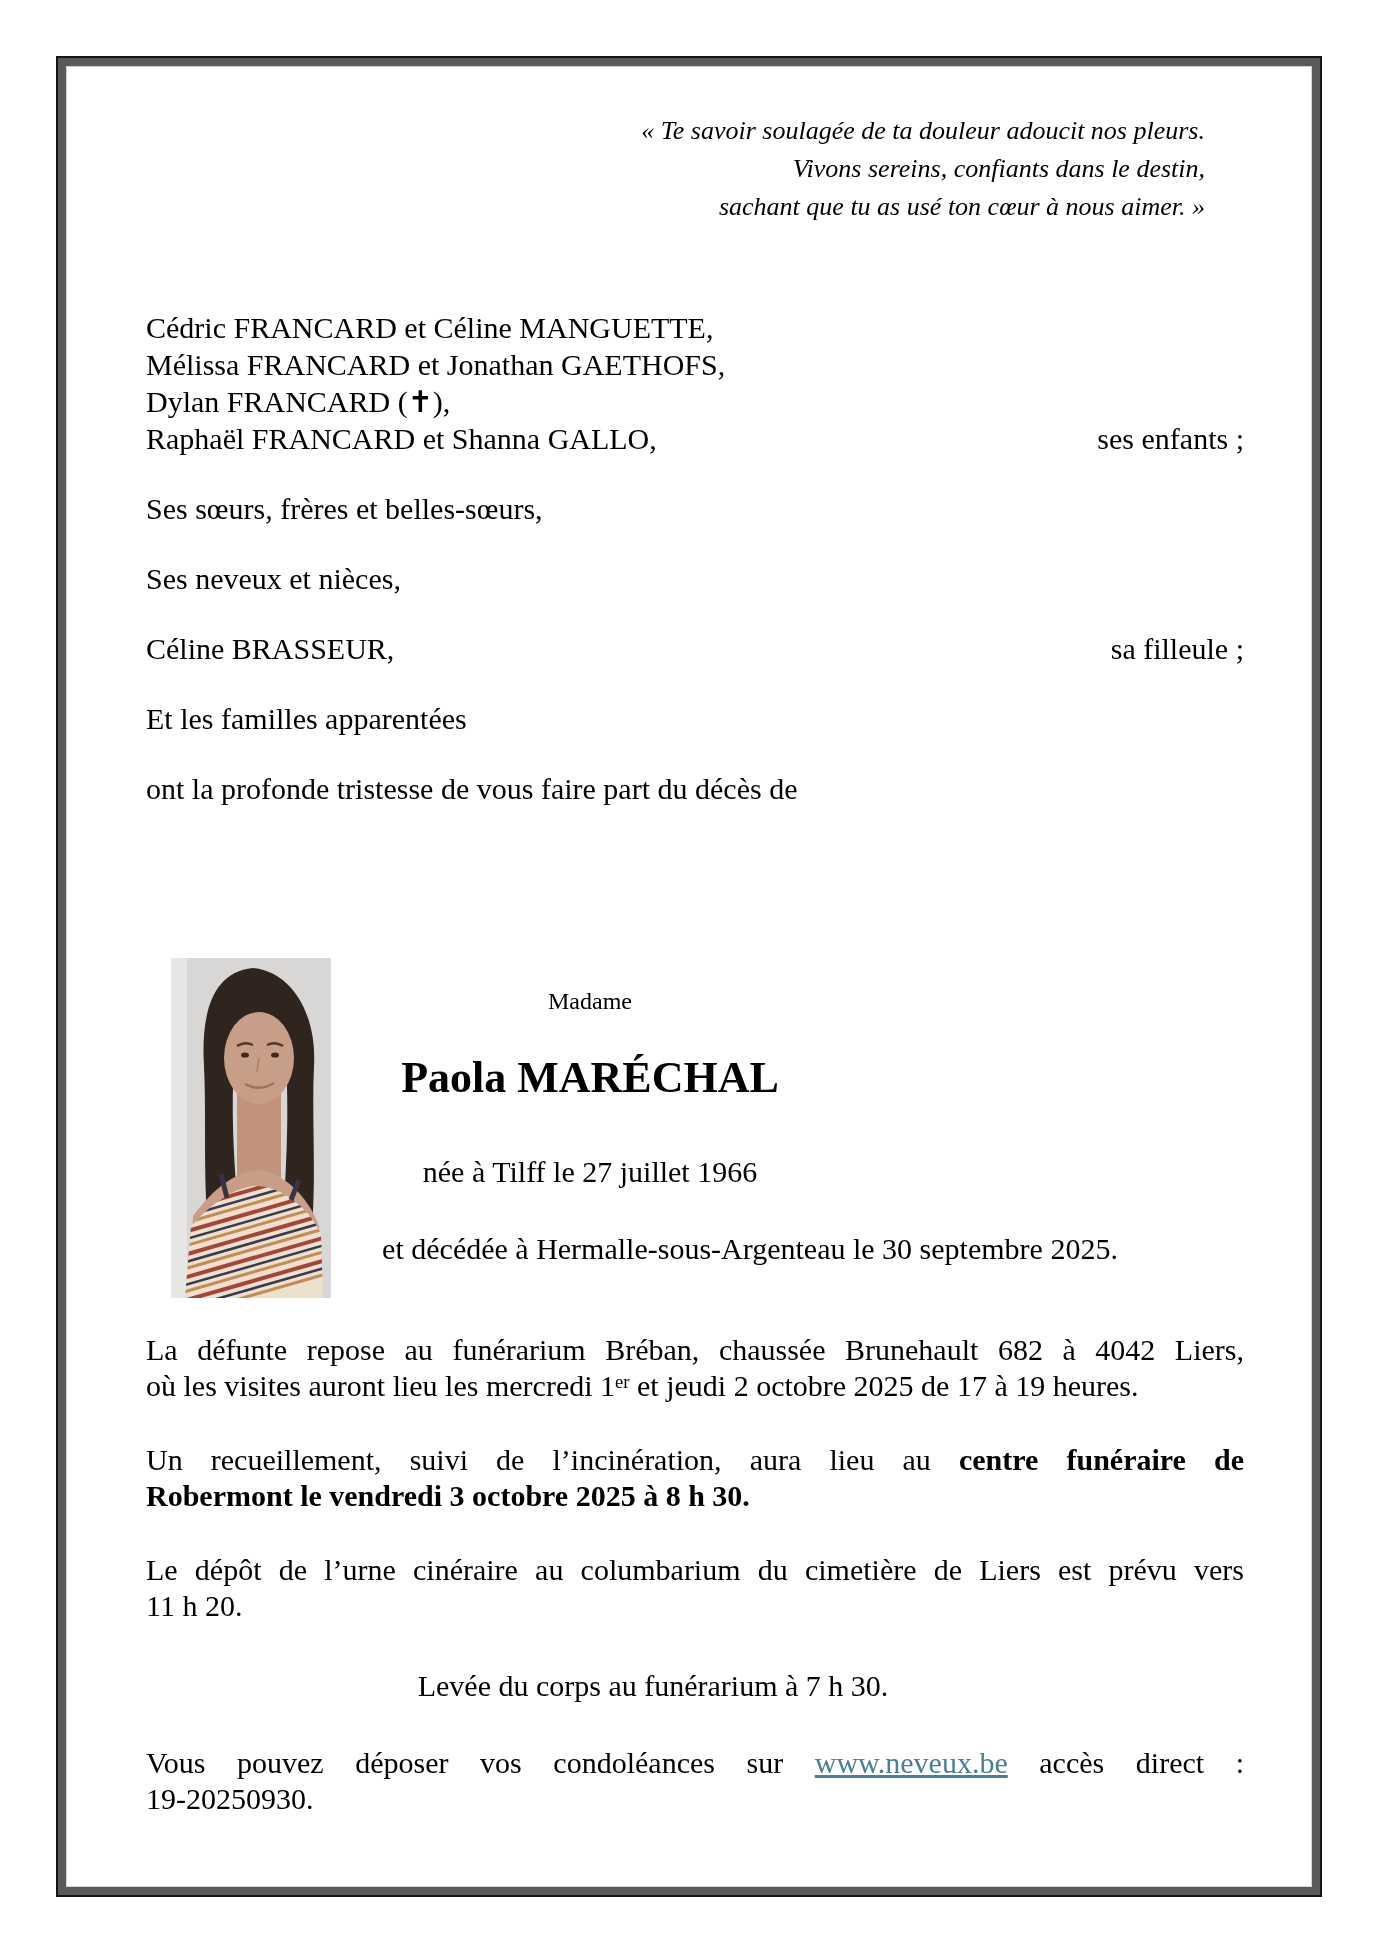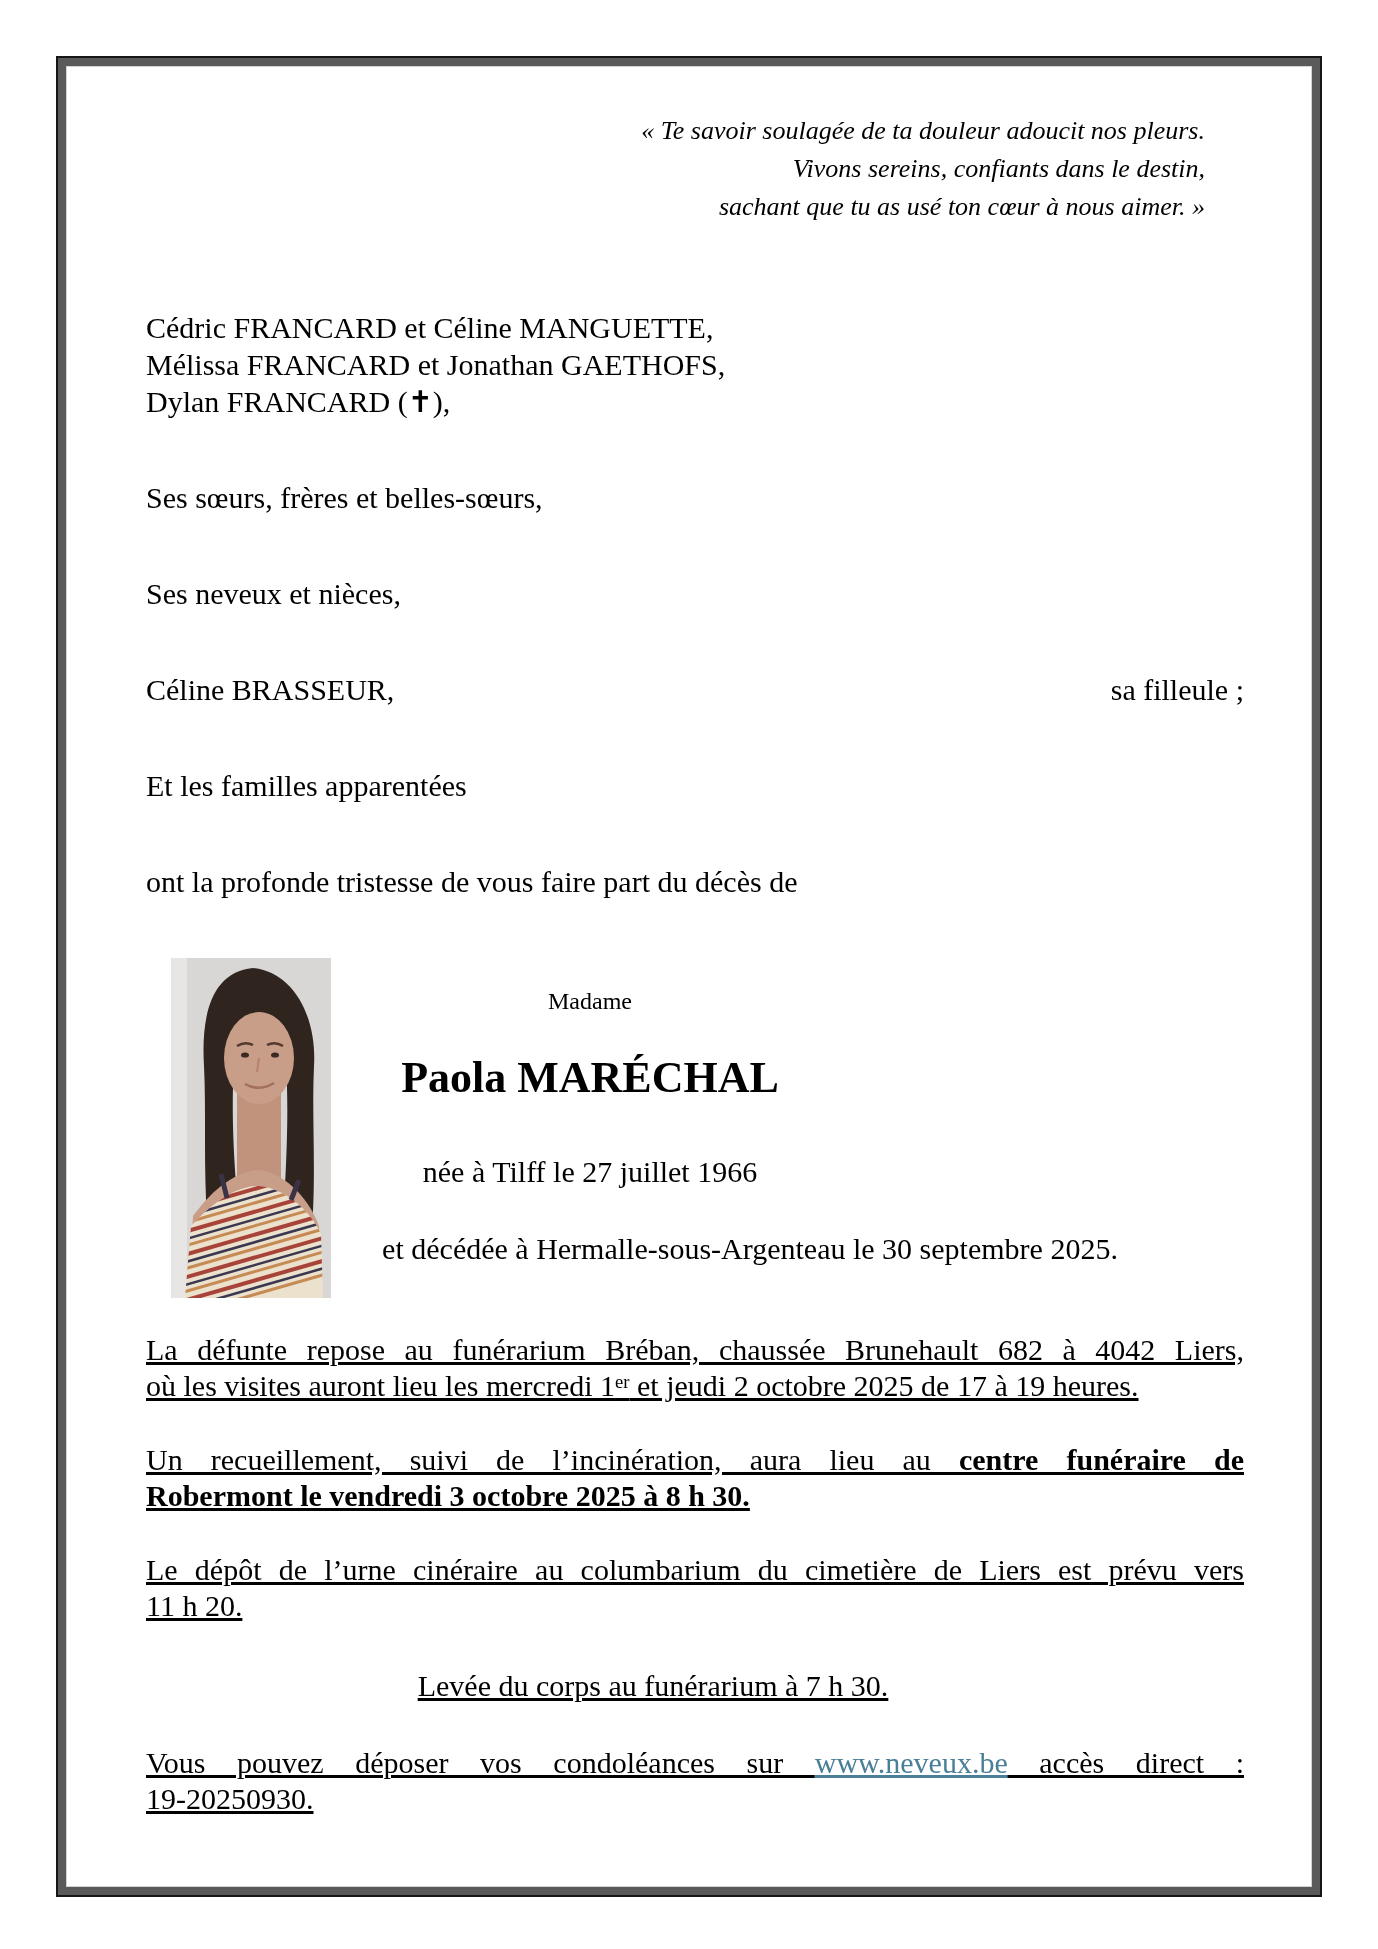--- a/index.html
+++ b/index.html
@@ -53,21 +53,21 @@
     width: 1098px;
     font-size: 30px;
     line-height: 37px;
   }
   .family .row { white-space: nowrap; }
   .family .row.split {
     display: flex;
     justify-content: space-between;
   }
   .sp-lg { margin-top: 45px; }
-  .sp { margin-top: 59px; }
+  .sp { margin-top: 33px; }
 
   .photo {
     position: absolute;
     left: 171px;
     top: 958px;
     width: 160px;
     height: 340px;
   }
   .photo svg { display: block; width: 100%; height: 100%; }
 
@@ -99,21 +99,20 @@
     font-size: 30px;
     white-space: nowrap;
   }
 
   .para {
     position: absolute;
     left: 146px;
     width: 1098px;
     font-size: 30px;
     line-height: 36px;
-    text-decoration: underline;
   }
   .jline {                      
     text-align: justify;
     text-align-last: justify;
   }
   .nline { white-space: nowrap; }
   .p-visitation { top: 1332px; }
   .p-ceremony   { top: 1442px; }
   .p-urn        { top: 1552px; }
   .p-levee      { top: 1668px; left: 146px; width: 1014px; text-align: center; }
@@ -147,20 +146,24 @@
   <div class="quote">
     <div>« Te savoir soulagée de ta douleur adoucit nos pleurs.</div>
     <div>Vivons sereins, confiants dans le destin,</div>
     <div>sachant que tu as usé ton cœur à nous aimer. »</div>
   </div>
 
   <div class="family">
     <div class="row">Cédric FRANCARD et Céline MANGUETTE,</div>
     <div class="row">Mélissa FRANCARD et Jonathan GAETHOFS,</div>
     <div class="row">Dylan FRANCARD (✝),</div>
+    <div class="row split">
+      <span>Raphaël FRANCARD et Shanna GALLO,</span>
+      <span>ses enfants ;</span>
+    </div>
 
 
     <div class="row sp">Ses sœurs, frères et belles-sœurs,</div>
 
     <div class="row sp">Ses neveux et nièces,</div>
 
     <div class="row split sp">
       <span>Céline BRASSEUR,</span>
       <span>sa filleule ;</span>
     </div>

